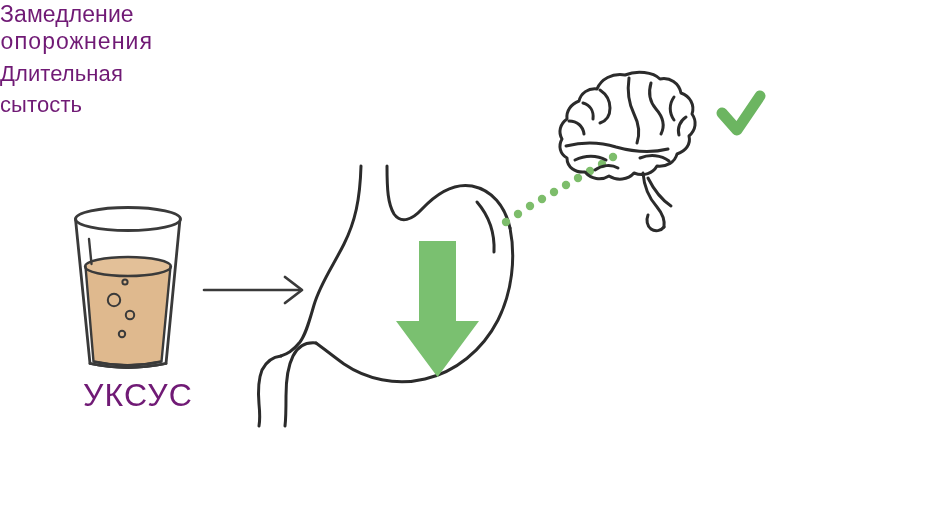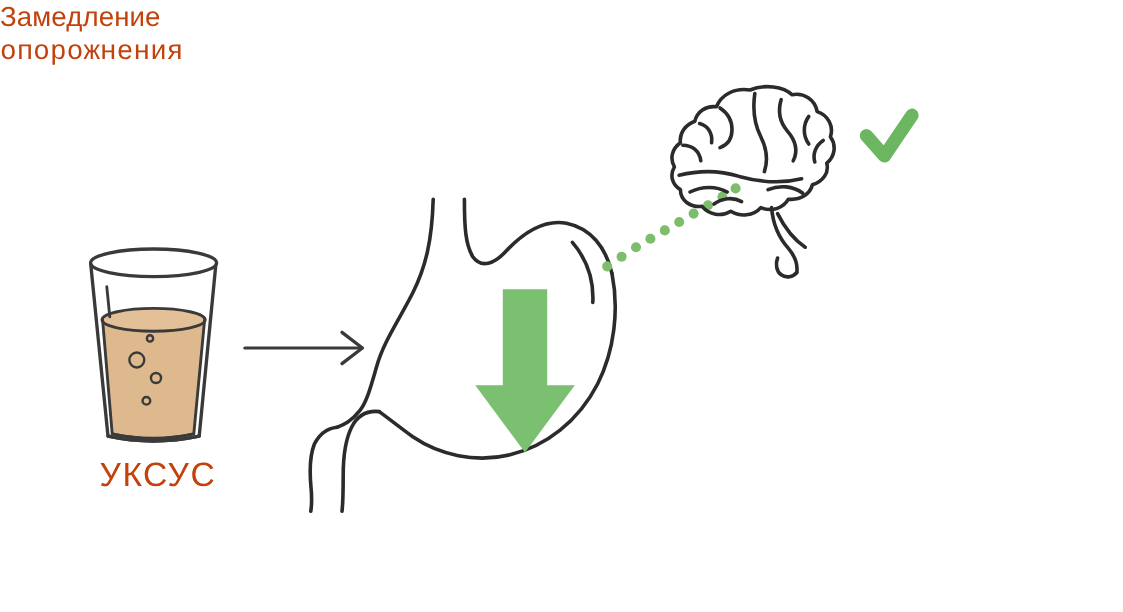--- a/index.html
+++ b/index.html
@@ -20,30 +20,30 @@
   }
   .layer {
     position: absolute;
     left: 0;
     top: 0;
     width: 936px;
     height: 510px;
   }
   .label {
     position: absolute;
-    color: #c2410c;
+    color: #701a75;
     font-size: 23px;
     line-height: 29px;
     white-space: pre;
     letter-spacing: 0.1px;
   }
   #vinegar-label {
     left: 83px;
     top: 381px;
-    font-size: 28px;
+    font-size: 32px;
     letter-spacing: 1.2px;
   }
   #slowing-label {
     left: 497px;
     top: 281px;
     font-size: 24px;
     line-height: 32px;
   }
   #satiety-label {
     left: 765px;
@@ -184,14 +184,18 @@
     </g>
   </svg>
 
   <div class="label" id="vinegar-label">УКСУС</div>
 
   <div id="slowing-label">
     <div class="label" style="position:relative;left:0;top:0;">Замедление</div>
     <div class="label" style="position:relative;left:0;top:0;font-family:Liberation Mono, monospace;">опорожнения</div>
   </div>
 
+  <div id="satiety-label">
+    <div class="label" style="position:relative;left:0;top:0;font-size:22px;line-height:31px;">Длительная</div>
+    <div class="label" style="position:relative;left:0;top:0;font-size:22px;line-height:31px;">сытость</div>
+  </div>
 
 </div>
 
 </body></html>

